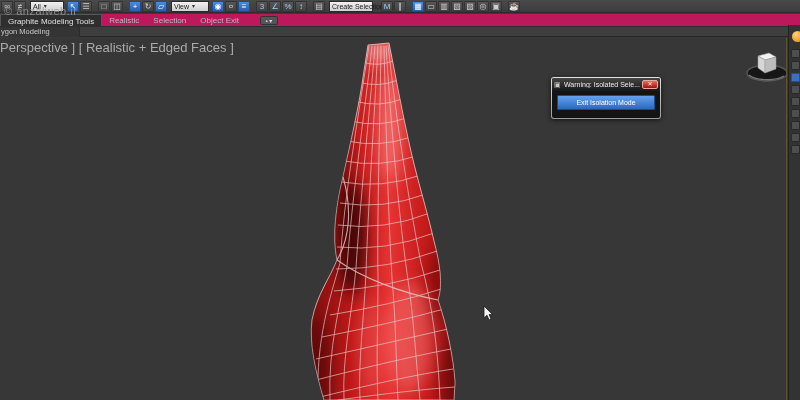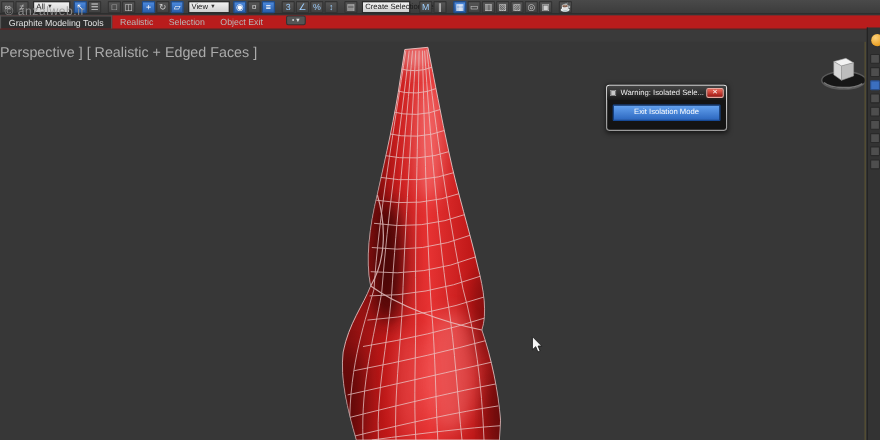--- a/index.html
+++ b/index.html
@@ -18,21 +18,21 @@
   .tb-ic.teal { color:#9fd0ff; }
   .tb-ic.gap { margin-left:5px; }
   .tb-dd { height:11px; margin:0 3px; background:linear-gradient(180deg,#f2f2f2,#cfcfcf);
     border:1px solid #2a2a2a; color:#1a1a1a; font-size:7px; line-height:9px;
     padding:0 2px; display:flex; align-items:center; white-space:nowrap; }
   .tb-dd .arr { margin-left:3px; font-size:6px; color:#333; }
   .tb-dd.w-all { width:34px; } .tb-dd.w-view { width:38px; } .tb-dd.w-sel { width:44px; }
 
   
   #ribbon-tabs { position:absolute; left:0; top:14px; width:800px; height:13px;
-    background:#b91c1c; border-bottom:1px solid #2e2e2e; display:flex; align-items:flex-start;
+    background:#be185d; border-bottom:1px solid #2e2e2e; display:flex; align-items:center;
     font-size:8px; color:#b8b8b8; }
   .rtab { padding:1px 7px; height:12px; line-height:11px; white-space:nowrap; cursor:default; }
   .rtab.active { background:#2e2e2e; border:1px solid #555; border-bottom:none; color:#e0e0e0; }
   #ribbon-more { margin-left:14px; width:18px; height:9px; background:#555; border:1px solid #333;
     border-radius:2px; color:#ddd; font-size:6px; line-height:8px; text-align:center; }
 
   
   #panel-strip { position:absolute; left:0; top:27px; width:800px; height:10px; background:#3e3e3e;
     border-bottom:1px solid #262626; }
   #panel-tab { position:absolute; left:0; top:0; width:80px; height:10px; background:#343434;
@@ -126,20 +126,23 @@
   </div>
 
   <div id="ribbon-tabs">
     <div class="rtab active">Graphite Modeling Tools</div>
     <div class="rtab">Realistic</div>
     <div class="rtab">Selection</div>
     <div class="rtab">Object Exit</div>
     <div id="ribbon-more">▪ ▾</div>
   </div>
 
+  <div id="panel-strip">
+    <div id="panel-tab">ygon Modeling</div>
+  </div>
 
   <div id="watermark">© anzalweb.ir</div>
 
   <div id="viewport">
     <div id="vp-label">Perspective ] [ Realistic + Edged Faces ]</div>
 
     <svg width="787" height="362" viewBox="0 0 787 362" style="position:absolute;left:0;top:0;">
       <defs>
         <linearGradient id="redGrad" x1="0" y1="0" x2="1" y2="0">
           <stop offset="0" stop-color="#7d0f0f"></stop>

